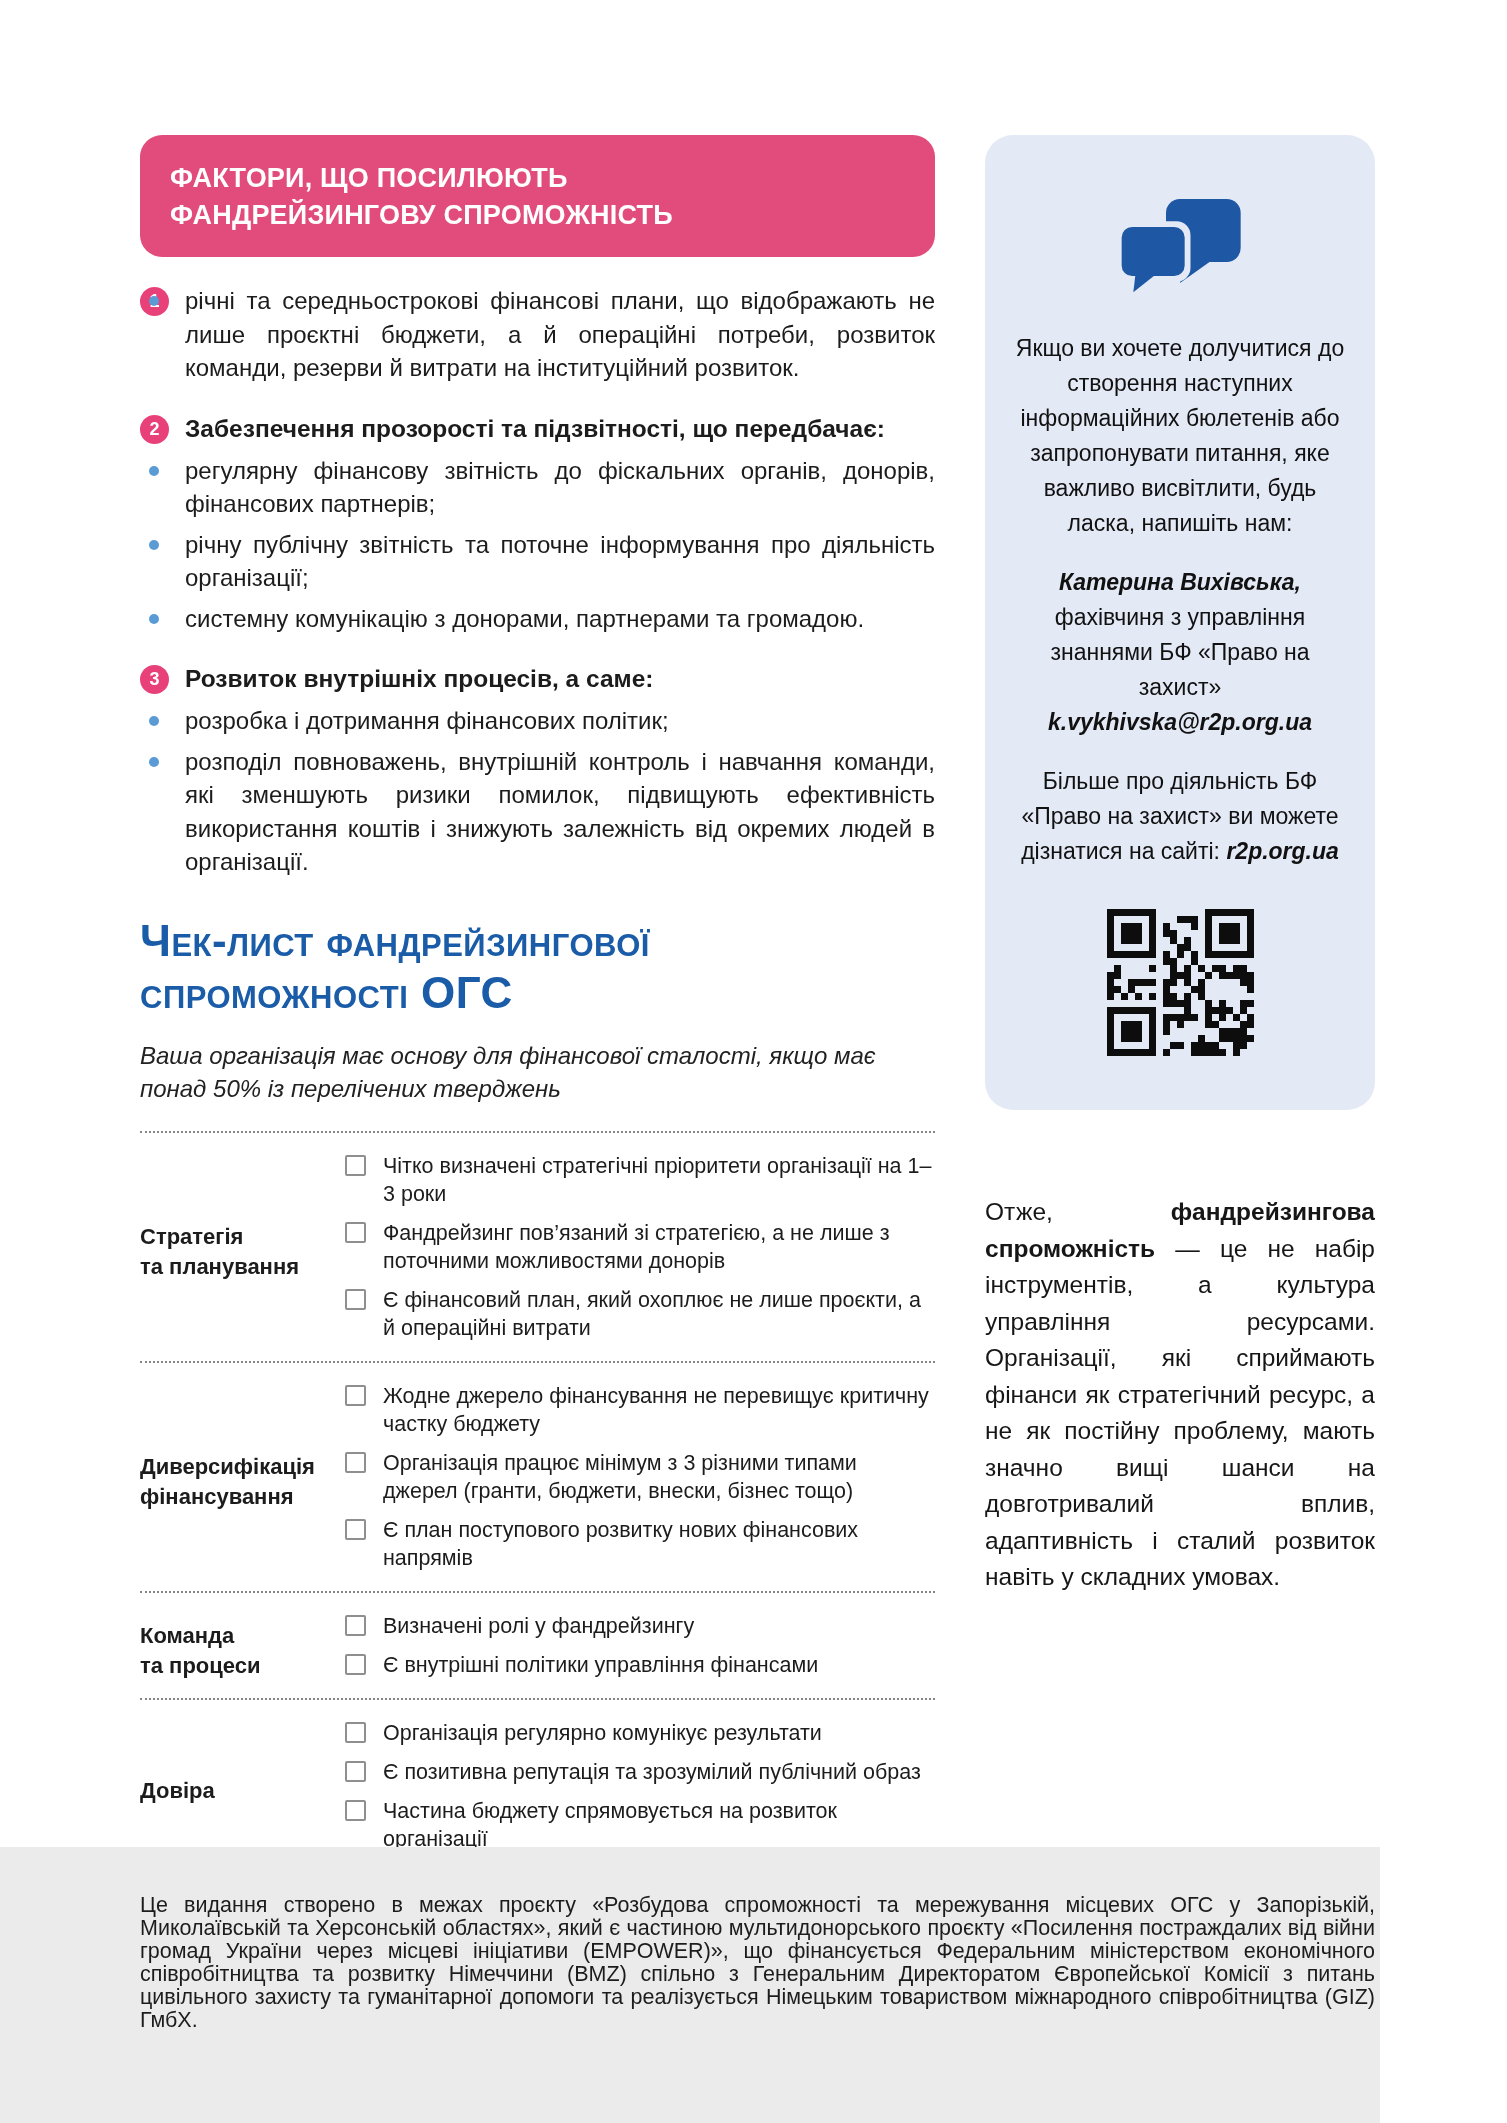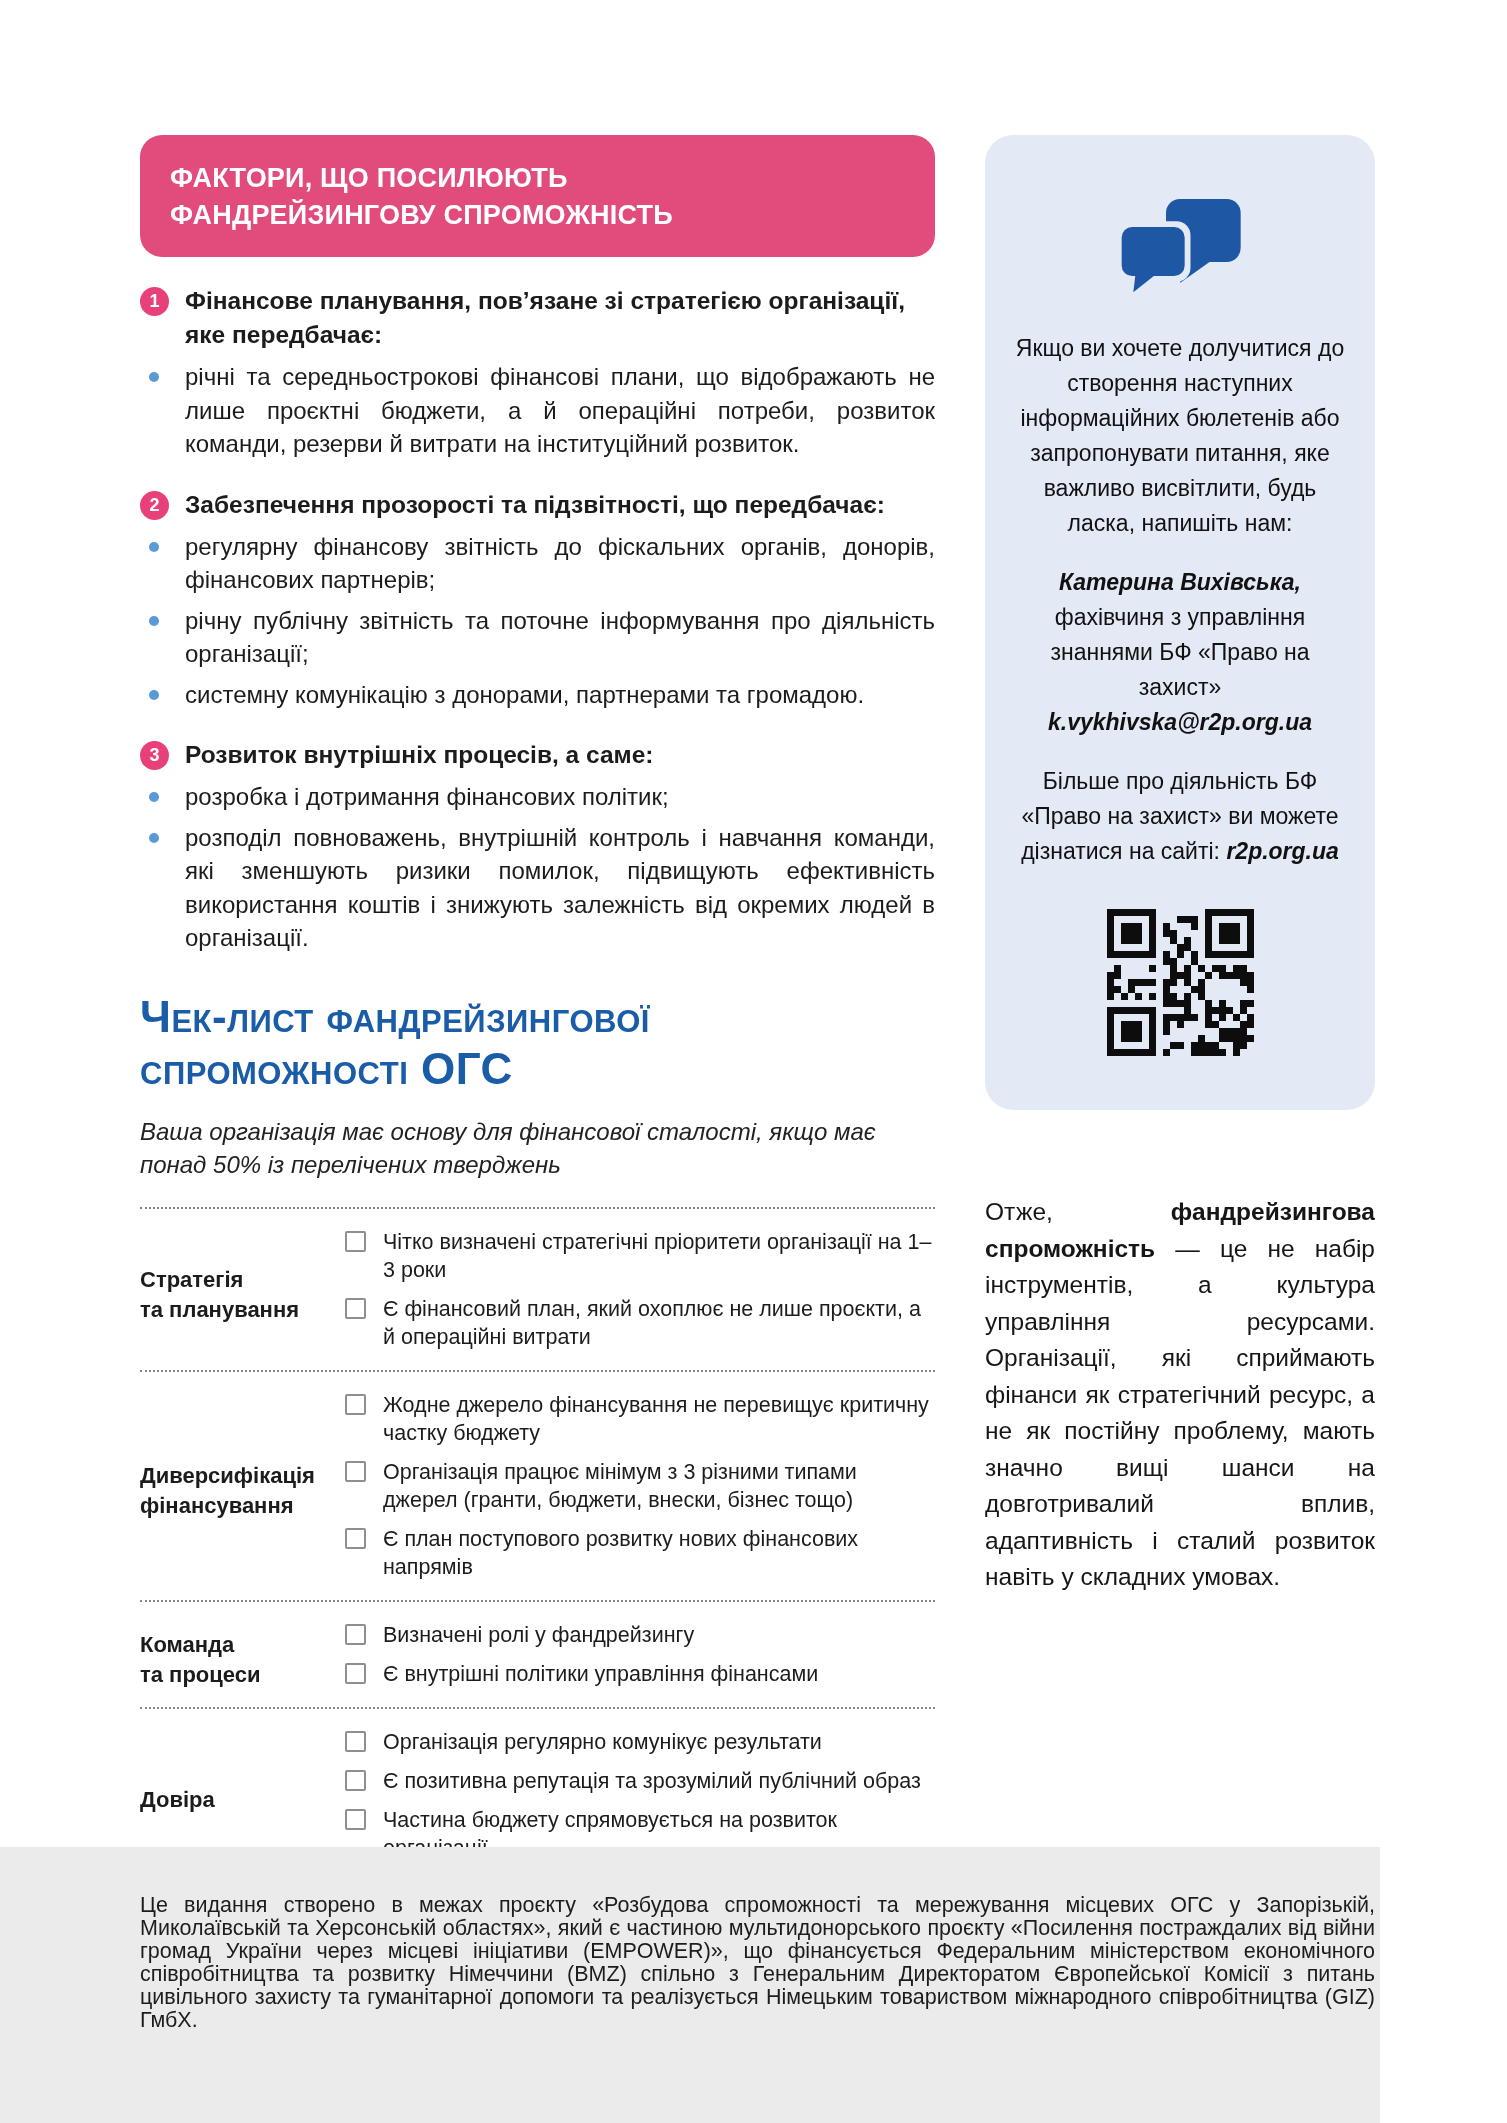--- a/index.html
+++ b/index.html
@@ -61,21 +61,21 @@
   <div class="content">
 
     <div class="main-col">
       <div class="pink-header">
         <div>ФАКТОРИ, ЩО ПОСИЛЮЮТЬ</div>
         <div>ФАНДРЕЙЗИНГОВУ СПРОМОЖНІСТЬ</div>
       </div>
 
       <div id="factors">
           <section class="factor">
-            <div class="factor-head"><span class="num-circle">1</span><span>Фінансове планування, пов’язане зі стратегією організації, яке передбачає:</span></div>
+            <div class="factor-head"><span class="num-circle">1</span></div>
             <ul class="factor-bullets">
               <li><span class="dot"></span><span>річні та середньострокові фінансові плани, що відображають не лише проєктні бюджети, а й операційні потреби, розвиток команди, резерви й витрати на інституційний розвиток.</span></li>
             </ul>
           </section>
           <section class="factor">
             <div class="factor-head"><span class="num-circle">2</span><span>Забезпечення прозорості та підзвітності, що передбачає:</span></div>
             <ul class="factor-bullets">
               <li><span class="dot"></span><span>регулярну фінансову звітність до фіскальних органів, донорів, фінансових партнерів;</span></li>
               <li><span class="dot"></span><span>річну публічну звітність та поточне інформування про діяльність організації;</span></li>
               <li><span class="dot"></span><span>системну комунікацію з донорами, партнерами та громадою.</span></li>
@@ -99,20 +99,24 @@
       <div id="checklist" class="checklist">
           <div class="cl-group">
             <div class="cl-label">Стратегія<br>та планування</div>
             <div class="cl-items">
               <div class="cl-item">
                 <span class="checkbox"></span>
                 <span class="cl-text">Чітко визначені стратегічні пріоритети організації на 1–3 роки</span>
               </div>
               <div class="cl-item">
                 <span class="checkbox"></span>
+                <span class="cl-text">Фандрейзинг пов’язаний зі стратегією, а не лише з поточними можливостями донорів</span>
+              </div>
+              <div class="cl-item">
+                <span class="checkbox"></span>
                 <span class="cl-text">Є фінансовий план, який охоплює не лише проєкти, а й операційні витрати</span>
               </div>
             </div>
           </div>
           <div class="cl-group">
             <div class="cl-label">Диверсифікація<br>фінансування</div>
             <div class="cl-items">
               <div class="cl-item">
                 <span class="checkbox"></span>
                 <span class="cl-text">Жодне джерело фінансування не перевищує критичну частку бюджету</span>

